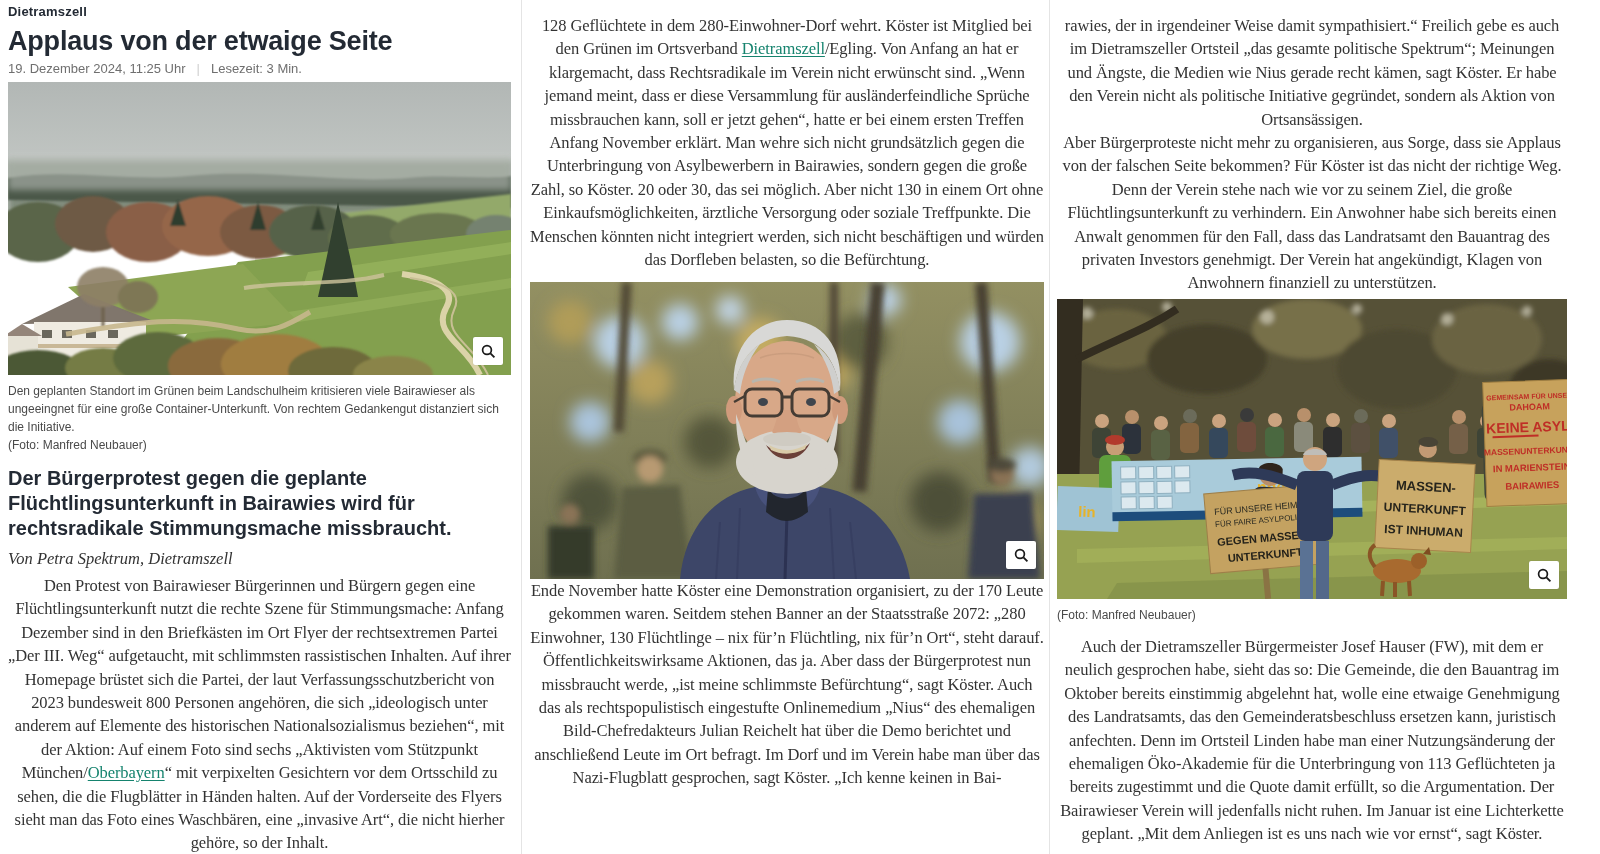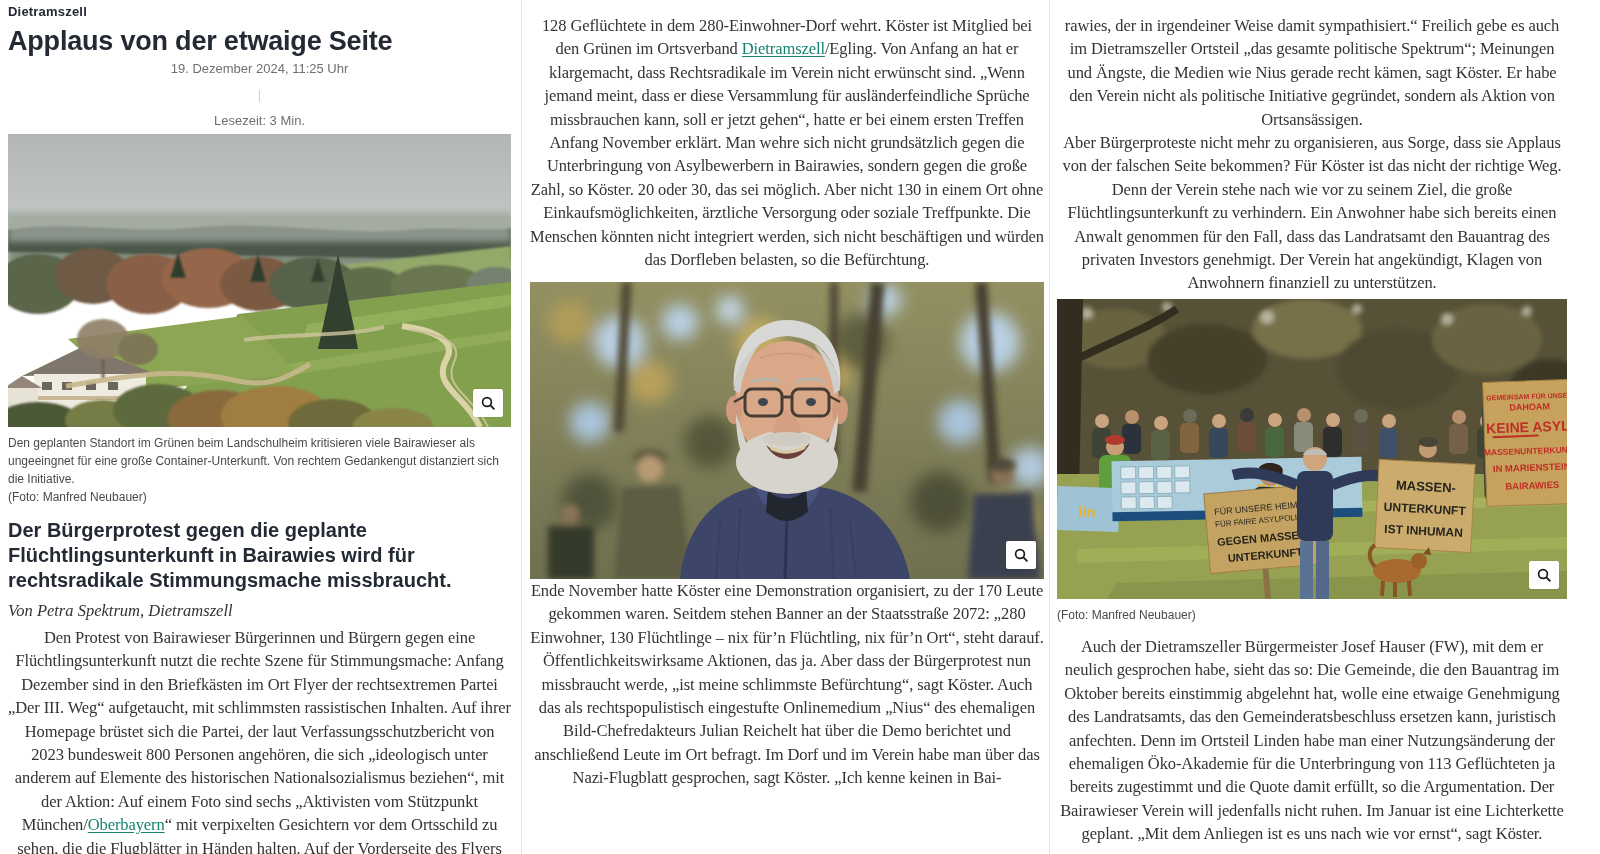--- a/index.html
+++ b/index.html
@@ -9,21 +9,21 @@
   .vrule{position:absolute;top:0;bottom:0;width:1px;background:#e4e4e4;}
   .vrule-1{left:521px;}
   .vrule-2{left:1049px;}
   .col{position:absolute;top:0;}
   .col1{left:8px;width:503px;}
   .col2{left:530px;width:514px;}
   .col3{left:1057px;width:510px;}
 
   .kicker{margin-top:4px;font-size:13px;font-weight:bold;color:#232a34;letter-spacing:.2px;}
   .headline{margin:7px 0 0 0;font-size:27px;line-height:31px;font-weight:bold;color:#232a34;letter-spacing:-.2px;}
-  .dateline{margin-top:4px;font-size:13px;color:#6f6f6f;display:flex;align-items:center;gap:11px;flex-direction:column;}
+  .dateline{margin-top:4px;font-size:13px;color:#6f6f6f;display:flex;align-items:center;gap:11px;}
   .dateline .sep{color:#cfcfcf;}
 
   figure.photo{margin:6px 0 0 0;position:relative;line-height:0;}
   figure.photo svg{display:block;}
   .zoom-btn{position:absolute;right:8px;bottom:10px;width:30px;height:28px;background:#fff;
             border:none;border-radius:2px;display:flex;align-items:center;justify-content:center;
             cursor:pointer;padding:0;box-shadow:0 0 1px rgba(0,0,0,.25);}
   .caption{margin-top:7px;font-size:12px;line-height:18px;color:#4a4a4a;}
   .credit-block{display:block;}
   .credit-inline{margin-left:16px;}

